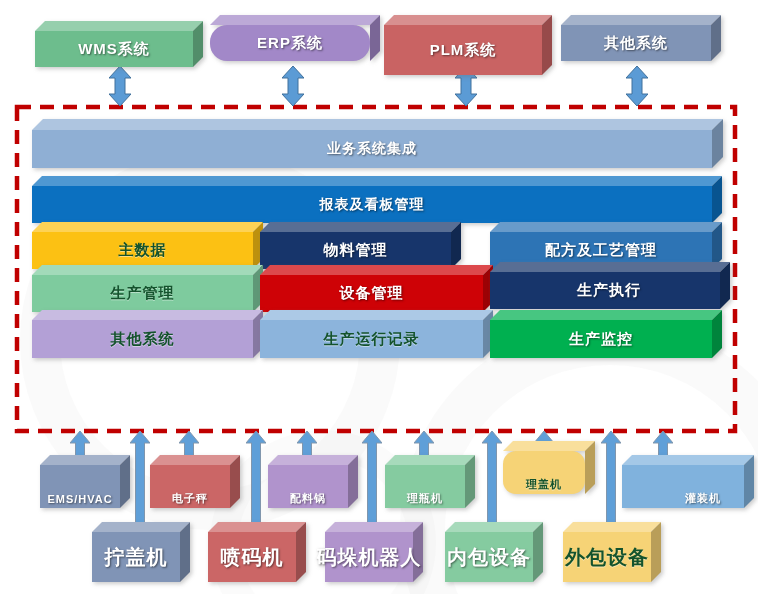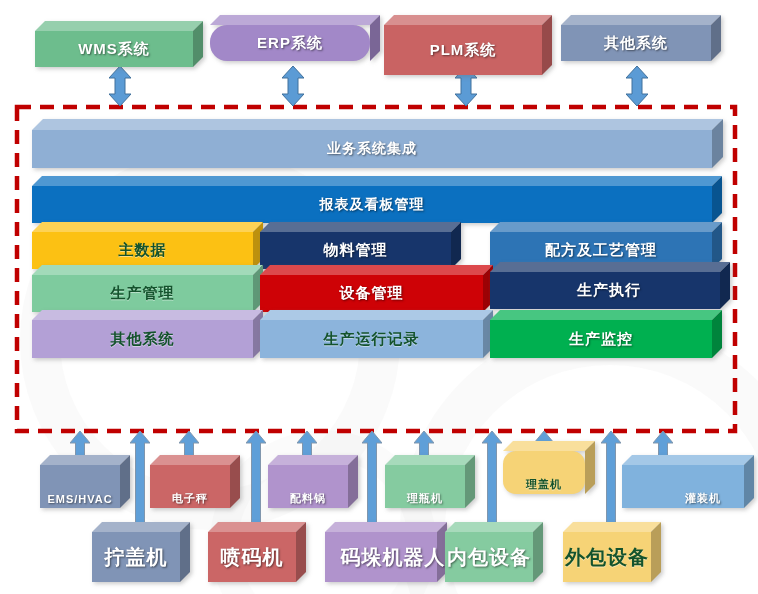--- a/index.html
+++ b/index.html
@@ -173,21 +173,21 @@
   <div class="cube eq1" style="left: 622px; top: 465px; width: 82px; height: 43px; padding-left: 40px; --d: 10px; --face: #80b2dd; --top: rgb(164,200,231); --side: rgb(96,134,166);">
     <span class="lbl">灌装机</span>
   </div>
 
   <div class="cube eq2" style="left: 92px; top: 532px; width: 88px; height: 50px; --d: 10px; --face: #8094b6; --top: rgb(164,178,202); --side: rgb(96,111,137);">
     <span class="lbl">拧盖机</span>
   </div>
   <div class="cube eq2" style="left: 208px; top: 532px; width: 88px; height: 50px; --d: 10px; --face: #cb6666; --top: rgb(218,145,145); --side: rgb(152,77,77);">
     <span class="lbl">喷码机</span>
   </div>
-  <div class="cube eq2" style="left: 325px; top: 532px; width: 88px; height: 50px; padding-left: 24px; --d: 10px; --face: #b093cc; --top: rgb(198,177,218); --side: rgb(132,110,153);">
+  <div class="cube eq2" style="left: 325px; top: 532px; width: 88px; height: 50px; --d: 10px; --face: #b093cc; --top: rgb(198,177,218); --side: rgb(132,110,153);">
     <span class="lbl">码垛机器人</span>
   </div>
   <div class="cube eq2" style="left: 445px; top: 532px; width: 88px; height: 50px; --d: 10px; --face: #85cba0; --top: rgb(167,218,187); --side: rgb(100,152,120);">
     <span class="lbl">内包设备</span>
   </div>
   <div class="cube eq2 dark" style="left: 563px; top: 532px; width: 88px; height: 50px; --d: 10px; --face: #f6d376; --top: rgb(249,223,156); --side: rgb(185,158,89);">
     <span class="lbl">外包设备</span>
   </div>
 
 </div>

